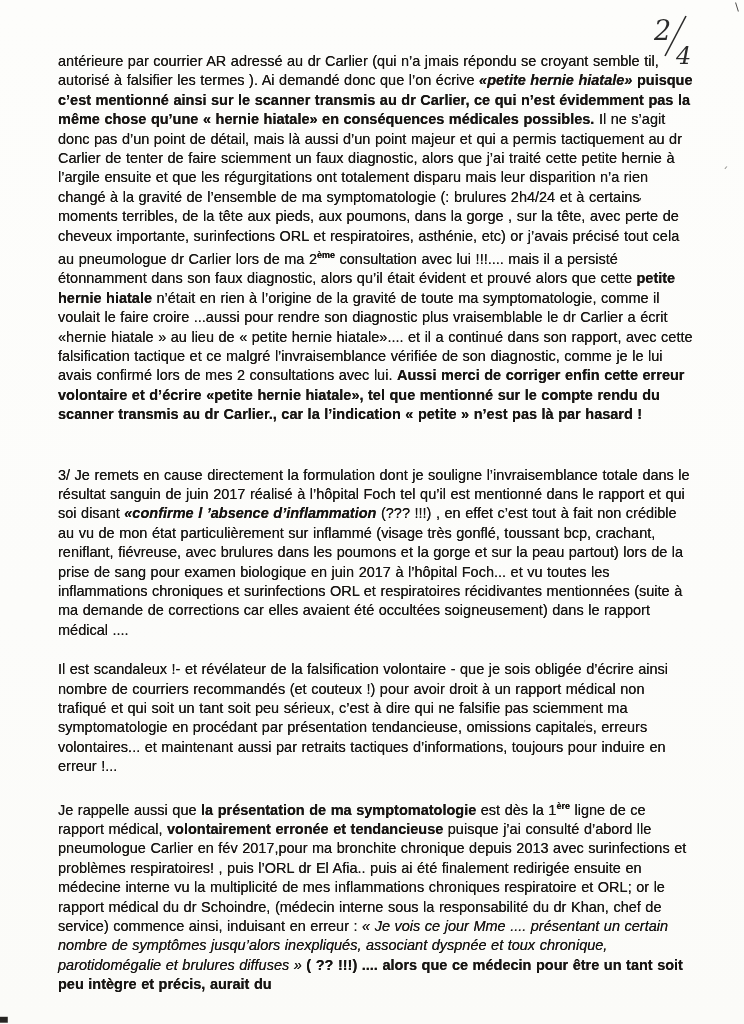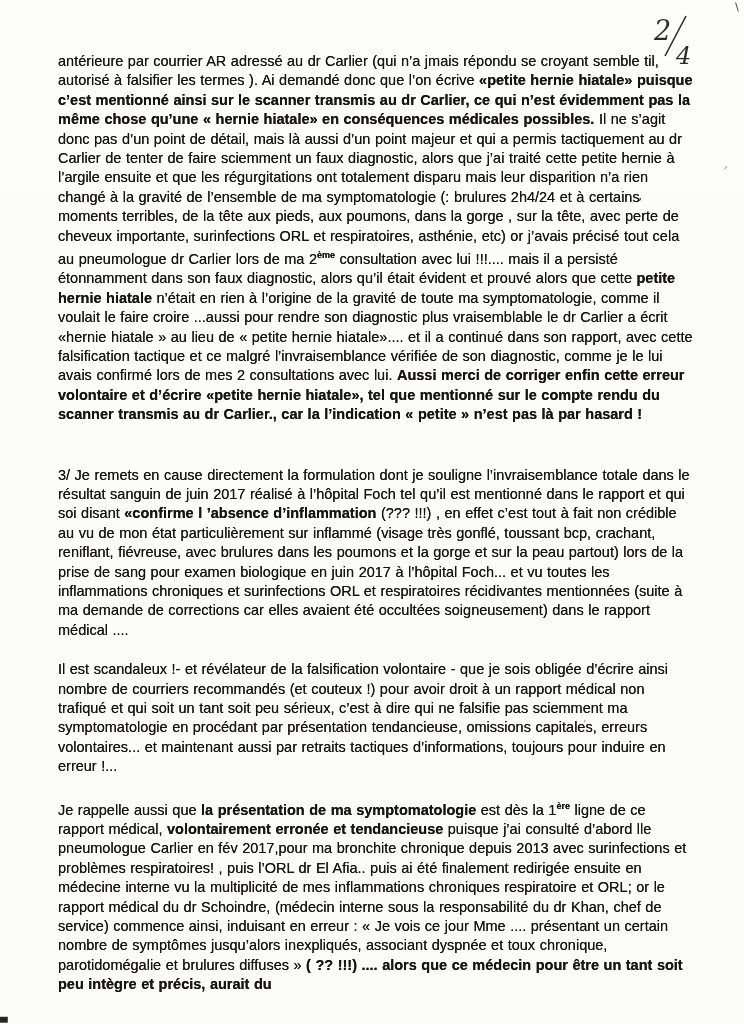--- a/index.html
+++ b/index.html
@@ -21,21 +21,21 @@
     font-size:14.5px;
     line-height:19.4px;
     text-align:left;
     filter:blur(0.24px);
     text-shadow:0 0 0.45px rgba(25,22,18,0.9);
     word-spacing:0.5px;
   }
   .para{margin:0 0 20px 0;}
   .para.gap-large{margin-bottom:41px;}
   .letter-body span.b{font-weight:bold;}
-  .letter-body span.i{}
+  .letter-body span.i{font-style:italic;}
   .letter-body span.u{
     text-decoration-thickness:1.3px;
     text-underline-offset:2px;
   }
   .letter-body span.sup{vertical-align:super;font-size:0.62em;font-weight:bold;}
   .handwritten-page-number{
     position:absolute;
     left:646px;top:6px;
     width:64px;height:64px;
   }

